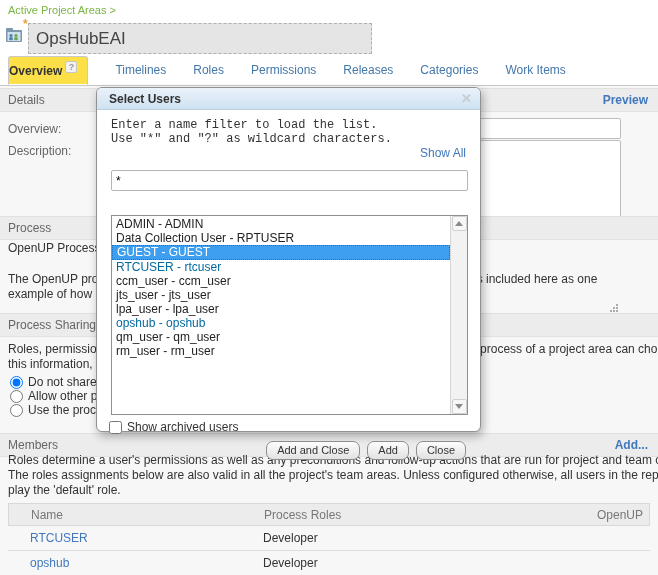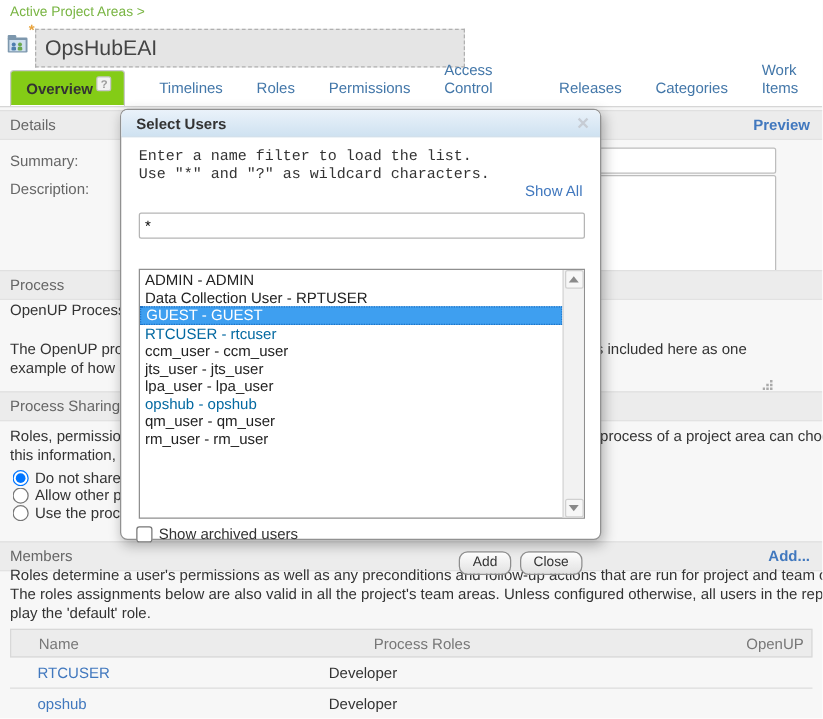--- a/index.html
+++ b/index.html
@@ -17,23 +17,23 @@
     position:absolute; left:28px; top:23px; width:344px; height:31px;
     border:1px dashed #b0b0b0; background:#e5e5e5; display:flex; align-items:center;
     padding-left:7px; font-size:17px; color:#444;
   }
   
   .tabbar {
     position:absolute; left:0; top:57px; width:658px; height:29px;
     border-bottom:1px solid #c9c9c9; display:flex; align-items:flex-end;
   }
   .tab-active {
-    margin-left:8px; height:29px; background:#84cc16;
+    margin-left:8px; height:29px; background:#fde047;
     border:1px solid #c9c9c9; border-bottom:1px solid #fff;
-    border-radius:3px 3px 0 0; padding:0 10px 0 12px;
+    border-radius:3px 3px 0 0; padding:0 10px 0 0;
     display:flex; align-items:center; font-weight:bold; color:#333; position:relative; z-index:2;
   }
   .help-box {
     display:inline-block; margin:-8px 0 0 3px; width:12px; height:12px; line-height:11px;
     border:1px solid #c6c6c6; background:#f2f2f2; color:#9a9a9a;
     font-size:9px; text-align:center; border-radius:2px;
   }
   .tab-link { color:#4377a9; margin-left:27px; padding-bottom:8px; cursor:pointer; }
   
   .content { position:absolute; left:0; top:86px; width:658px; height:489px; background:#f7f7f7; }
@@ -55,21 +55,21 @@
     border:1px solid #bdbdbd; background:#fff; border-radius:2px; resize:none;
     font-family:"Liberation Sans", sans-serif; font-size:12px; padding:3px;
   }
   .resize-grip { position:absolute; left:610px; top:216px; width:9px; height:9px; }
   .para { position:absolute; left:8px; color:#333; line-height:15px; white-space:nowrap; }
   .radio-row { position:absolute; left:10px; display:flex; align-items:center; gap:5px; white-space:nowrap; }
   .radio-row input { width:13px; height:13px; margin:0; }
   
   .mtable-hdr {
     position:absolute; left:8px; top:417px; width:642px; height:23px; background:#ececec;
-    border:1px solid #d8d8d8; display:flex; align-items:center; color:#777;gap:35px;
+    border:1px solid #d8d8d8; display:flex; align-items:center; color:#777;
   }
   .mcol-name { width:255px; padding-left:22px; }
   .mcol-role { flex:1; }
   .mcol-actions { width:60px; text-align:right; padding-right:6px; }
   .mrow {
     position:absolute; left:8px; width:642px; height:25px;
     border-bottom:1px solid #ddd; display:flex; align-items:center;
   }
   .mrow .mcol-name a { color:#4178be; text-decoration:none; }
   
@@ -143,34 +143,33 @@
   </div>
 
   <div class="tabbar">
     <div class="tab-active">
       <span>Overview</span>
       <span class="help-box">?</span>
     </div>
     <span class="tab-link">Timelines</span>
     <span class="tab-link">Roles</span>
     <span class="tab-link">Permissions</span>
-    <span class="tab-link">Access Control</span>
     <span class="tab-link">Releases</span>
     <span class="tab-link">Categories</span>
     <span class="tab-link">Work Items</span>
   </div>
 
   <div class="content">
 
     <div class="sec-hdr" style="top:2px;">
       <span>Details</span>
       <span class="spacer"></span>
       <a class="hlink" style="font-weight:bold;">Preview</a>
     </div>
-    <span class="lbl" style="top:36px;">Summary:</span>
+    <span class="lbl" style="top:36px;">Overview:</span>
     <input class="field-input" style="top: 32px;" value="">
     <span class="lbl" style="top:58px;">Description:</span>
     <textarea class="field-textarea" style="top: 54px;"></textarea>
     <span class="resize-grip">
       <svg width="9" height="9" viewBox="0 0 9 9">
           <g fill="#aaa">
             <rect x="6" y="0" width="2" height="2"></rect>
             <rect x="6" y="3" width="2" height="2"></rect>
             <rect x="3" y="3" width="2" height="2"></rect>
             <rect x="6" y="6" width="2" height="2"></rect>
@@ -273,19 +272,20 @@
             </div>
         </div>
       </div>
 
       <div class="archived-row">
         <input type="checkbox" style="">
         <span>Show archived users</span>
       </div>
 
       <div class="dlg-buttons">
+        <button class="btn">Add and Close</button>
         <button class="btn">Add</button>
         <button class="btn">Close</button>
       </div>
     </div>
   </div>
 
 </div>
 
 </body></html>

